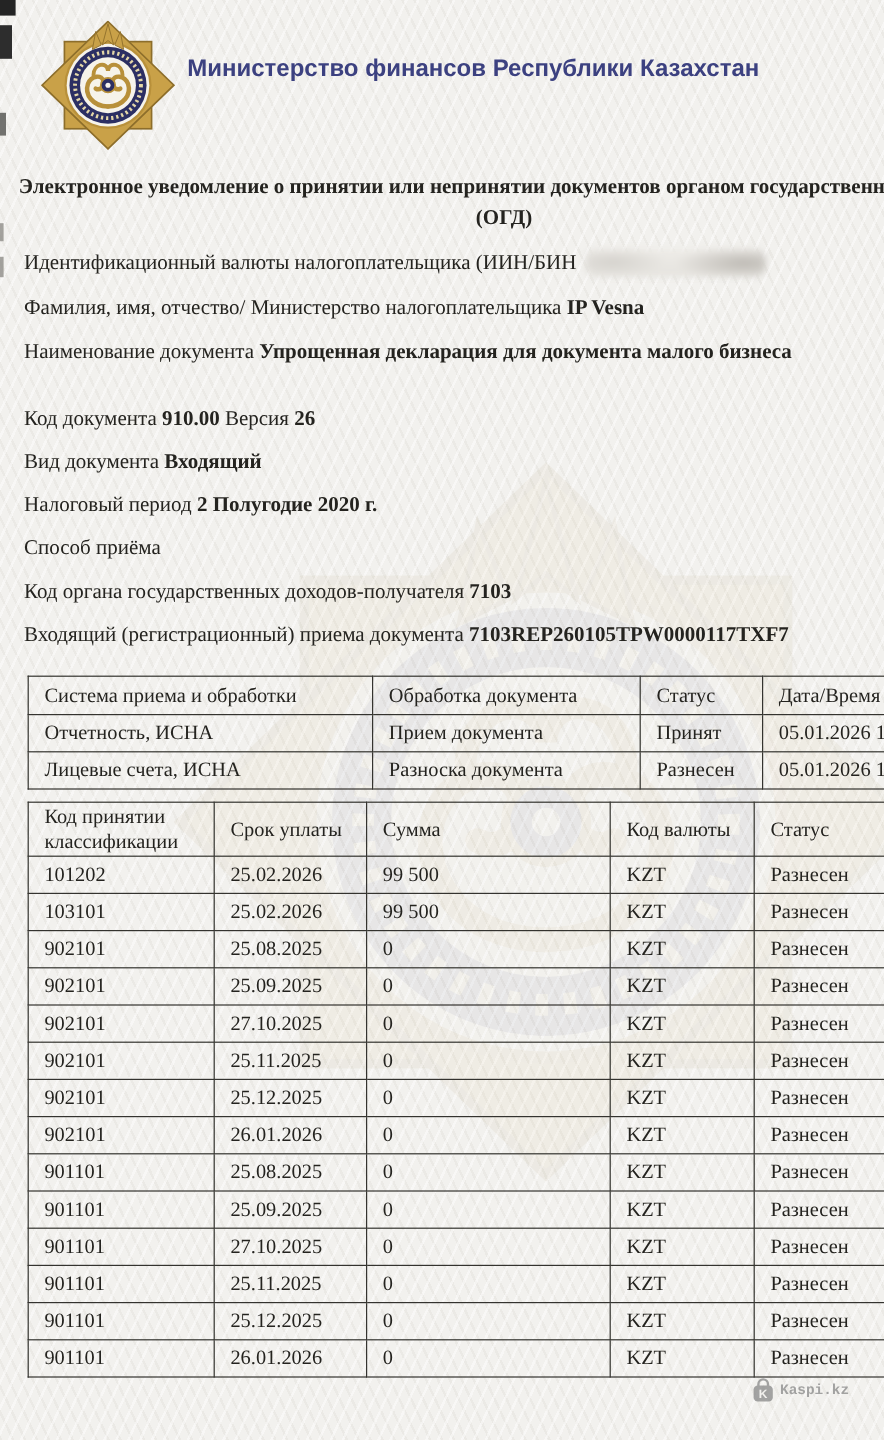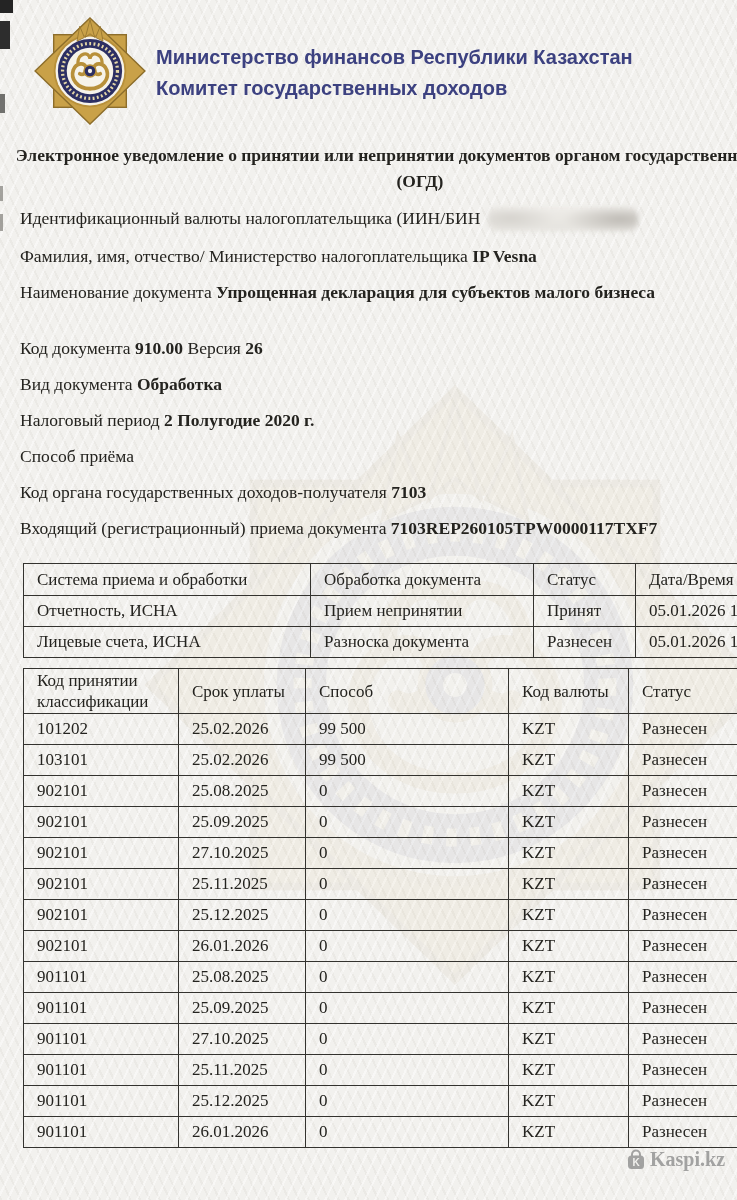--- a/index.html
+++ b/index.html
@@ -52,22 +52,22 @@
   .t1 th{height:31px}
   .t1 td{height:30px}
   .t2{margin-top:10px}
   .t2 th{height:44px;white-space:normal;line-height:21px}
   .t2 td{height:30px}
   
   .bg-emblem{position:absolute;left:145px;top:385px;width:620px;height:600px;opacity:.05;z-index:0;pointer-events:none}
   
   .kaspi{position:absolute;left:626px;top:1148px;display:flex;align-items:center;gap:4px;
     z-index:6;opacity:.78}
-  .kaspi-text{font-family:Liberation Serif, serif;font-weight:700;
-    font-size:20px;color:var(--watermark-gray)}
+  .kaspi-text{font-family:Liberation Mono, monospace;font-weight:700;
+    font-size:12px;color:var(--watermark-gray)}
 </style>
 </head>
 <body>
 
 <svg width="0" height="0" style="position:absolute" aria-hidden="true">
   <symbol id="gd-emblem" viewBox="0 0 120 116">
     <rect x="21" y="19" width="78" height="78" fill="#c9a148" stroke="#8d6e2b" stroke-width="1.5"></rect>
     <polygon points="60,1 119,58 60,115 1,58" fill="#c9a148" stroke="#8d6e2b" stroke-width="1.5"></polygon>
     <circle cx="60" cy="58" r="39" fill="#b8903a"></circle>
     <circle cx="60" cy="58" r="37" fill="#f6f3ea"></circle>
@@ -96,35 +96,34 @@
   </svg>
 
 <div class="page">
 
   <div class="org-header">
     <svg class="emblem">
         <use href="#gd-emblem"></use>
       </svg>
     <div class="org-text">
       <div>Министерство финансов Республики Казахстан</div>
-      <div>Комитет государственных доходов</div>
     </div>
   </div>
 
   <div class="doc-title">
     <div class="l1">Электронное уведомление о принятии или непринятии документов органом государственных доходов</div>
     <div class="l2">(ОГД)</div>
   </div>
 
   <div class="fields">
       <p class="field"><span>Идентификационный валюты налогоплательщика (ИИН/БИН</span><span class="redaction"></span></p>
       <p class="field"><span>Фамилия, имя, отчество/ Министерство налогоплательщика </span><span class="val">IP Vesna</span></p>
-      <p class="field"><span>Наименование документа </span><span class="val">Упрощенная декларация для субъектов малого бизнеса</span></p>
+      <p class="field"><span>Наименование документа </span><span class="val">Упрощенная декларация для документа малого бизнеса</span></p>
       <p class="field gap-above"><span>Код документа </span><span class="val">910.00</span><span> Версия </span><span class="val">26</span></p>
-      <p class="field"><span>Вид документа </span><span class="val">Обработка</span></p>
+      <p class="field"><span>Вид документа </span><span class="val">Входящий</span></p>
       <p class="field"><span>Налоговый период </span><span class="val">2 Полугодие 2020 г.</span></p>
       <p class="field"><span>Способ приёма</span></p>
       <p class="field"><span>Код органа государственных доходов-получателя </span><span class="val">7103</span></p>
       <p class="field"><span>Входящий (регистрационный) приема документа </span><span class="val">7103REP260105TPW0000117TXF7</span></p>
     </div>
 
   <table class="t1">
       <colgroup>
         <col style="width: 287px;">
         <col style="width: 223px;">
@@ -135,21 +134,21 @@
         <tr>
           <th>Система приема и обработки</th>
           <th>Обработка документа</th>
           <th>Статус</th>
           <th>Дата/Время</th>
         </tr>
       </thead>
       <tbody>
         <tr>
           <td>Отчетность, ИСНА</td>
-          <td>Прием непринятии</td>
+          <td>Прием документа</td>
           <td>Принят</td>
           <td>05.01.2026 1</td>
         </tr>
         <tr>
           <td>Лицевые счета, ИСНА</td>
           <td>Разноска документа</td>
           <td>Разнесен</td>
           <td>05.01.2026 1</td>
         </tr>
       </tbody>
@@ -160,21 +159,21 @@
         <col style="width: 155px;">
         <col style="width: 127px;">
         <col style="width: 203px;">
         <col style="width: 120px;">
         <col style="width: 189px;">
       </colgroup>
       <thead>
         <tr>
           <th>Код принятии классификации</th>
           <th>Срок уплаты</th>
-          <th>Способ</th>
+          <th>Сумма</th>
           <th>Код валюты</th>
           <th>Статус</th>
         </tr>
       </thead>
       <tbody>
         <tr>
           <td>101202</td>
           <td>25.02.2026</td>
           <td>99 500</td>
           <td>KZT</td>

